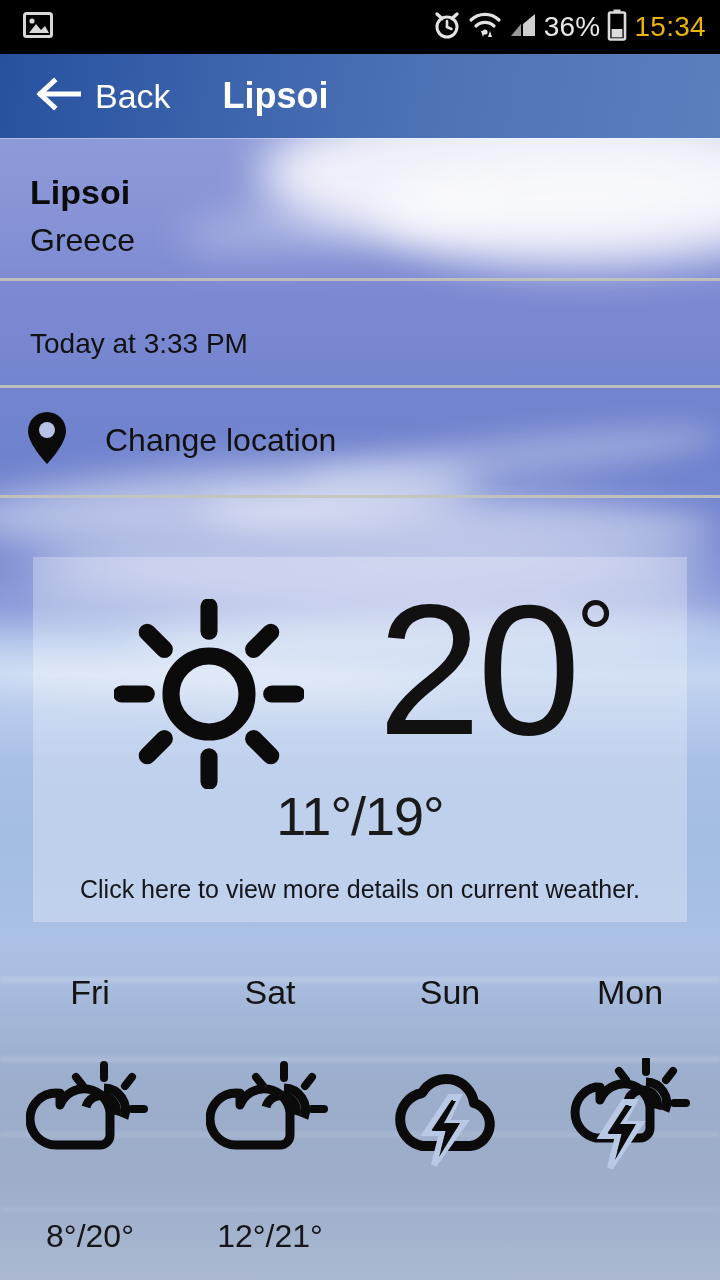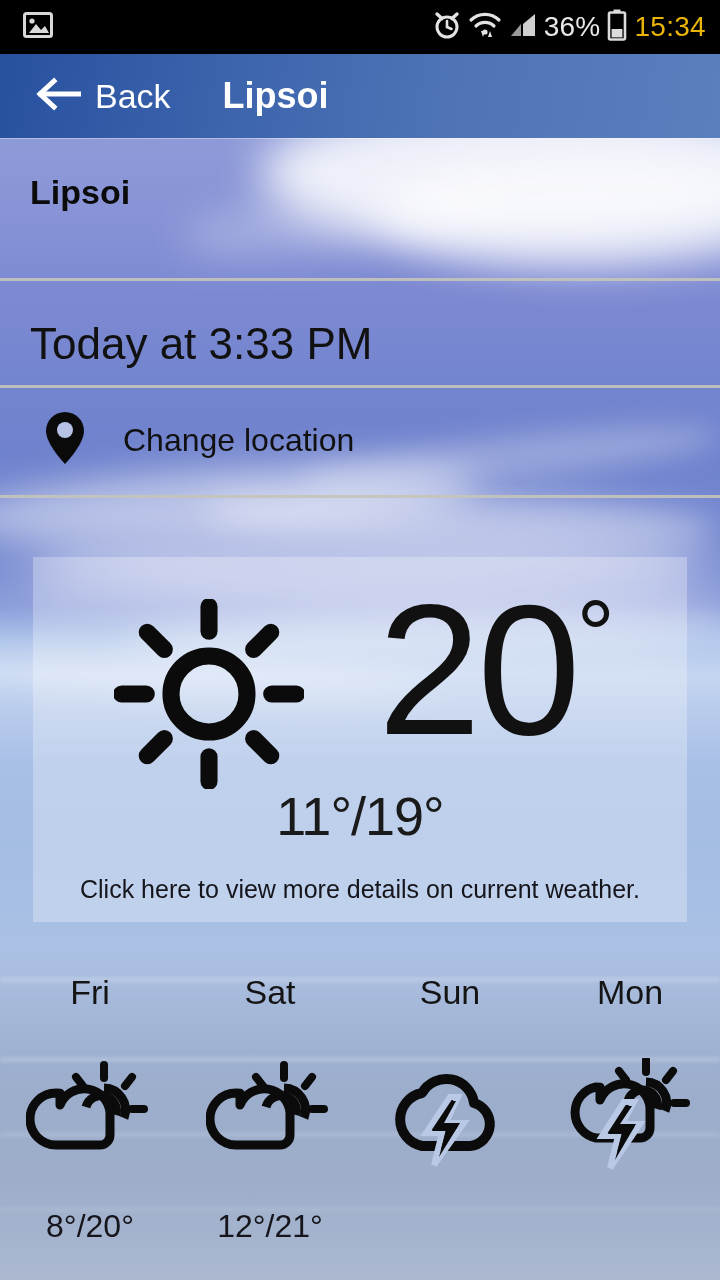--- a/index.html
+++ b/index.html
@@ -78,23 +78,23 @@
   
   .content{ position:absolute; left:0; top:138px; width:588px; height:1142px; z-index:10; }
   .row{ position:absolute; left:0; width:720px; }
   .divider{ position:absolute; left:0; width:720px; height:3px; background:rgba(196,196,185,.9); }
 
   .loc-row{ top:0; height:140px; padding:34px 0 0 30px; }
   .loc-city{ font-size:34px; font-weight:bold; color:#0b0b0b; line-height:1.18; }
   .loc-country{ font-size:32px; color:#111; line-height:1.5; margin-top:4px; }
 
   .time-row{ top:143px; height:104px; display:flex; align-items:center; padding-left:30px; }
-  .time-text{ font-size:44px; color:#111;margin-top:21px; }
-
-  .chg-row{ top:250px; height:104px; display:flex; align-items:center; padding-left:44px; gap:37px; }
+  .time-text{ font-size:28px; color:#111;margin-top:21px; }
+
+  .chg-row{ top:250px; height:104px; display:flex; align-items:center; padding-left:26px; gap:37px; }
   .chg-text{ font-size:32px; color:#111; }
 
   
   .card{
     position:absolute; left:33px; top:419px; width:654px; height:365px;
     background:rgba(255,255,255,.28);
     z-index:12;
   }
   .card-top{ position:relative; height:252px;margin-left:31px; }
   .sun-wrap{ position:absolute; left:50px; top:42px; }
@@ -114,21 +114,21 @@
   }
 
   
   .forecast{
     position:absolute; left:0; top:835px; width:720px; z-index:12;
     display:flex; justify-content:space-around; align-items:flex-start;
   }
   .fc-item{ width:180px; display:flex; flex-direction:column; align-items:center;gap:20px; }
   .fc-day{ font-size:34px; color:#141414; margin-bottom:26px; }
   .fc-icon{ height:118px; display:flex; align-items:center; justify-content:center; }
-  .fc-temp{ font-size:32px; color:#15151b; margin-top:12px; }
+  .fc-temp{ font-size:32px; color:#15151b; margin-top:22px; }
 </style>
 </head>
 <body>
 
 <div id="screen">
 
   <div class="bg">
     <div class="bg-sky"></div>
     <div class="cl cl1"></div>
     <div class="cl cl2"></div>
@@ -144,20 +144,21 @@
       <div class="sea-l" style="left:0;top:120px;width:720px;"></div>
       <div class="sea-l" style="left:0;top:195px;width:720px;opacity:.7;"></div>
       <div class="sea-l" style="left:0;top:270px;width:720px;opacity:.5;"></div>
     </div>
   </div>
 
   <div class="content">
 
     <div class="row loc-row">
       <div class="loc-city">Lipsoi</div>
+      <div class="loc-country">Greece</div>
     </div>
     <div class="divider" style="top:140px;"></div>
 
     <div class="row time-row">
       <div class="time-text">Today at 3:33 PM</div>
     </div>
     <div class="divider" style="top:247px;"></div>
 
     <div class="row chg-row">
       <span>

